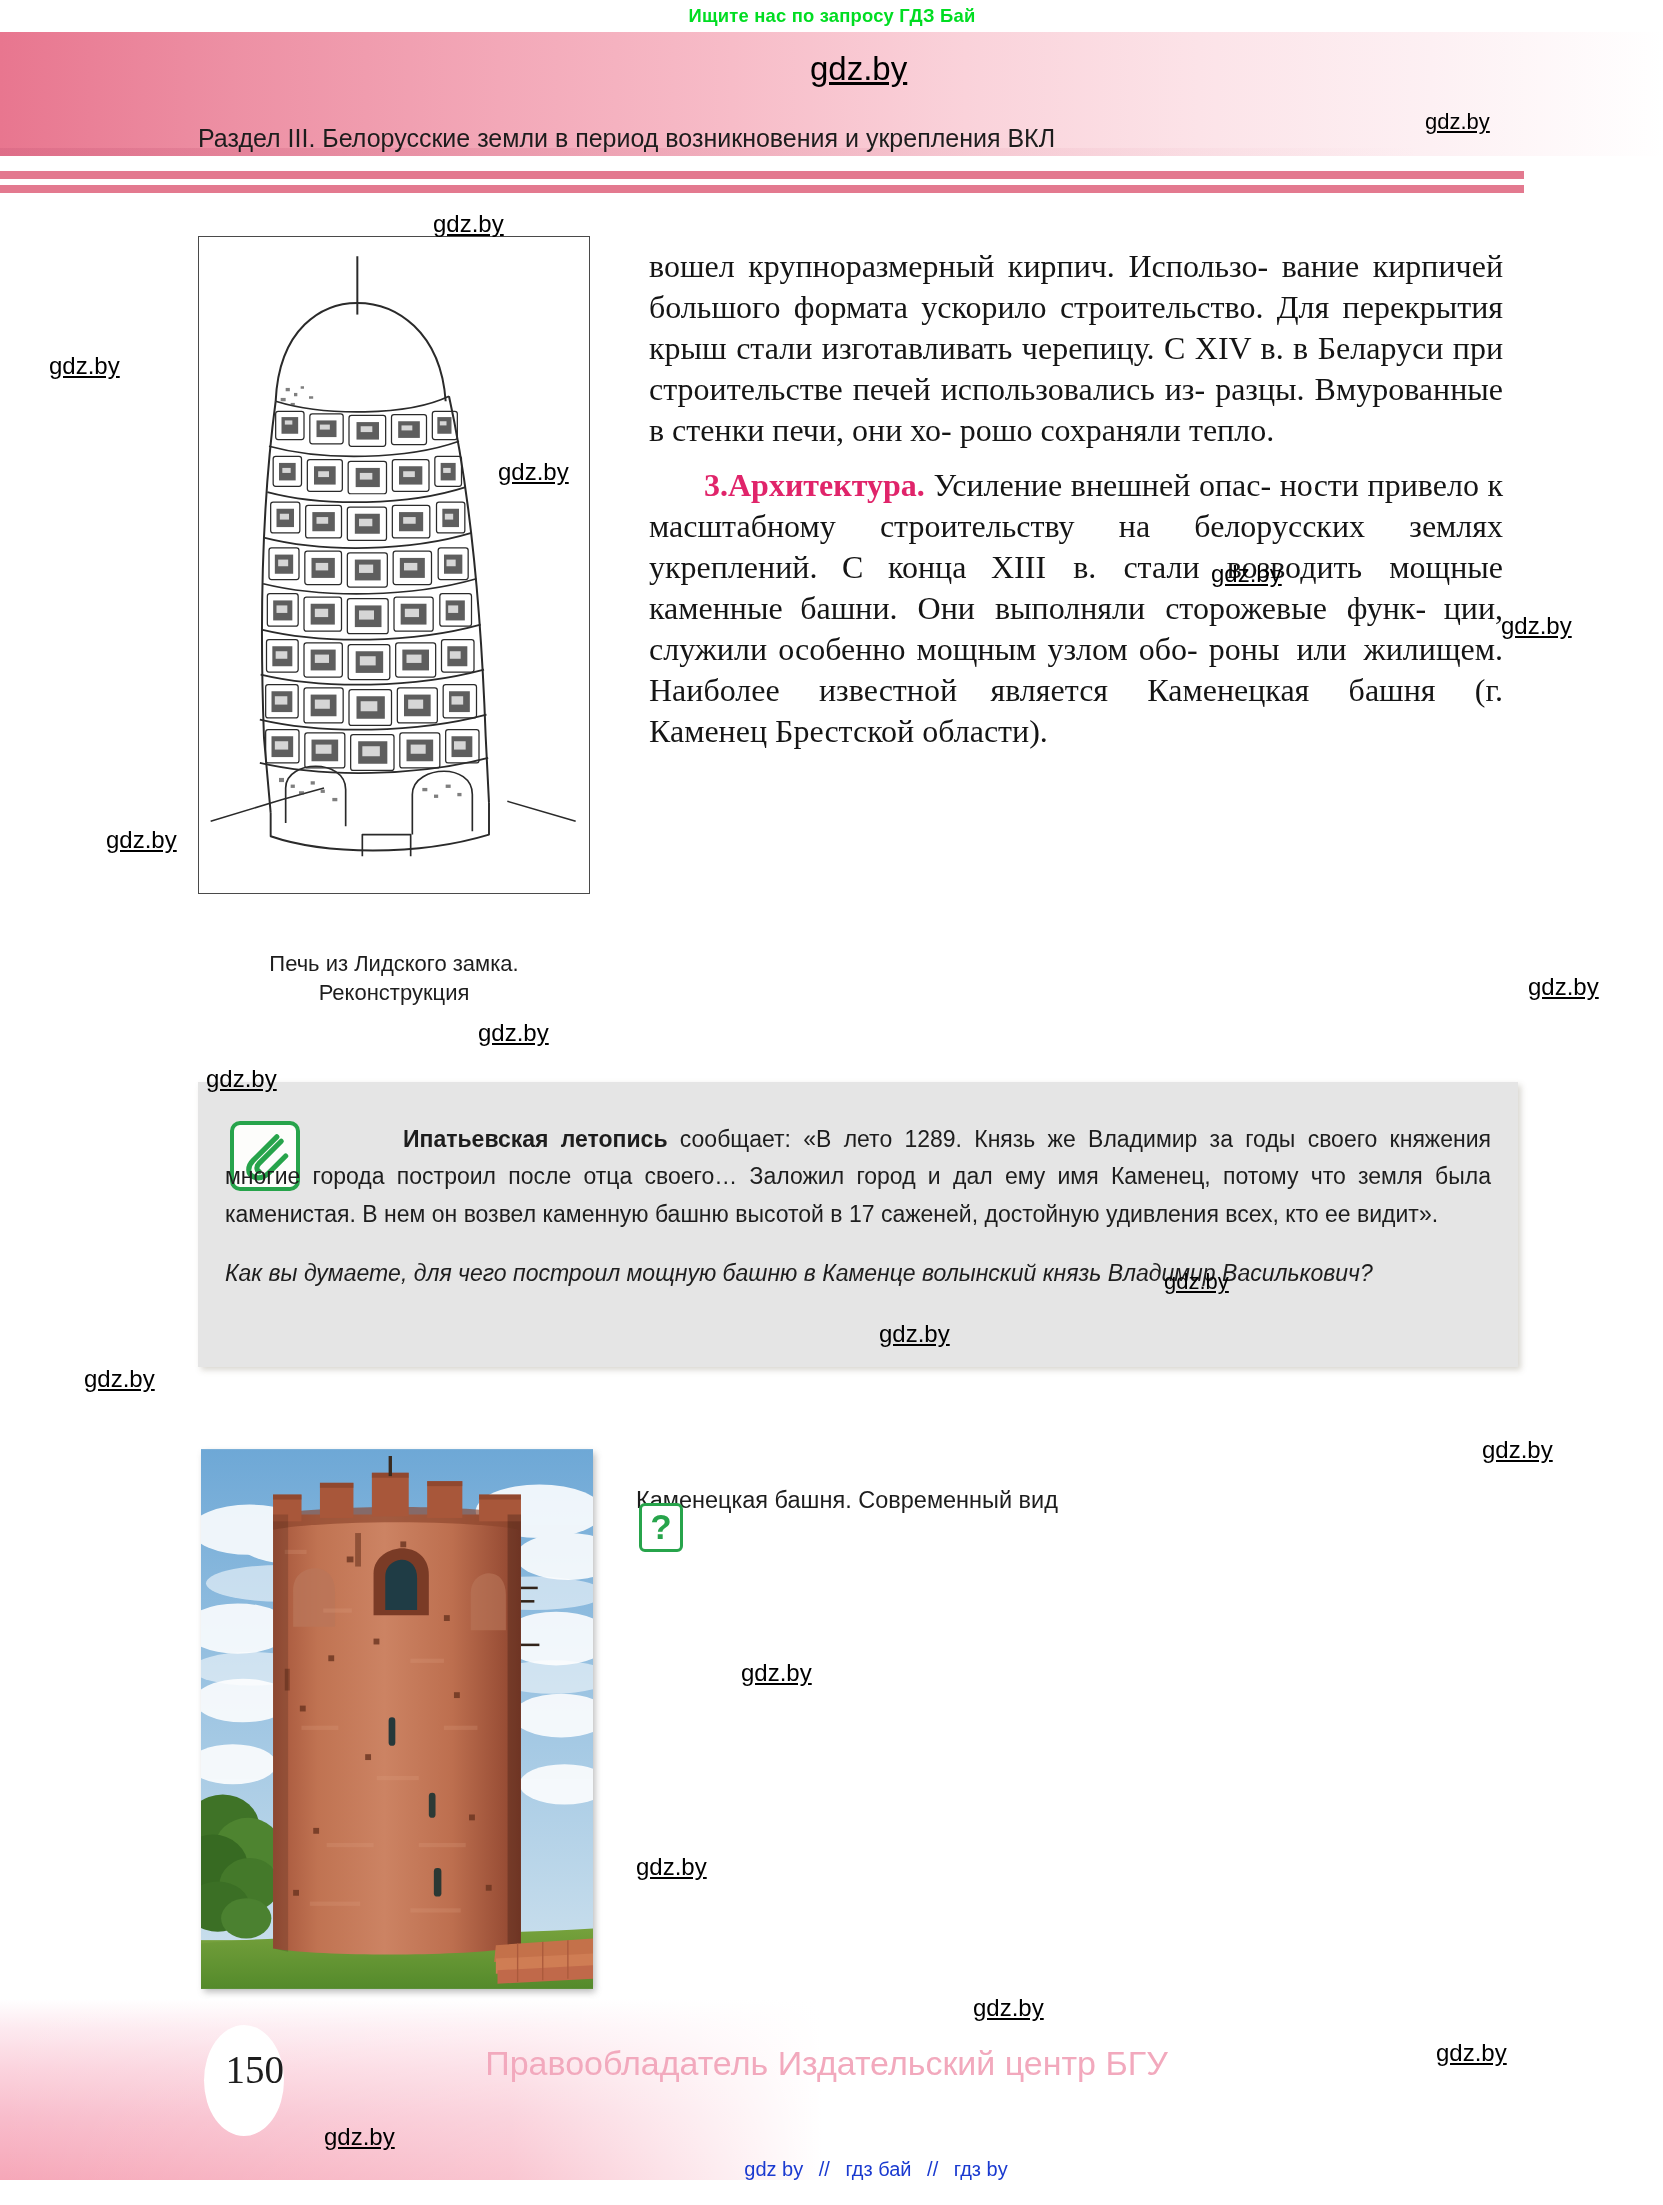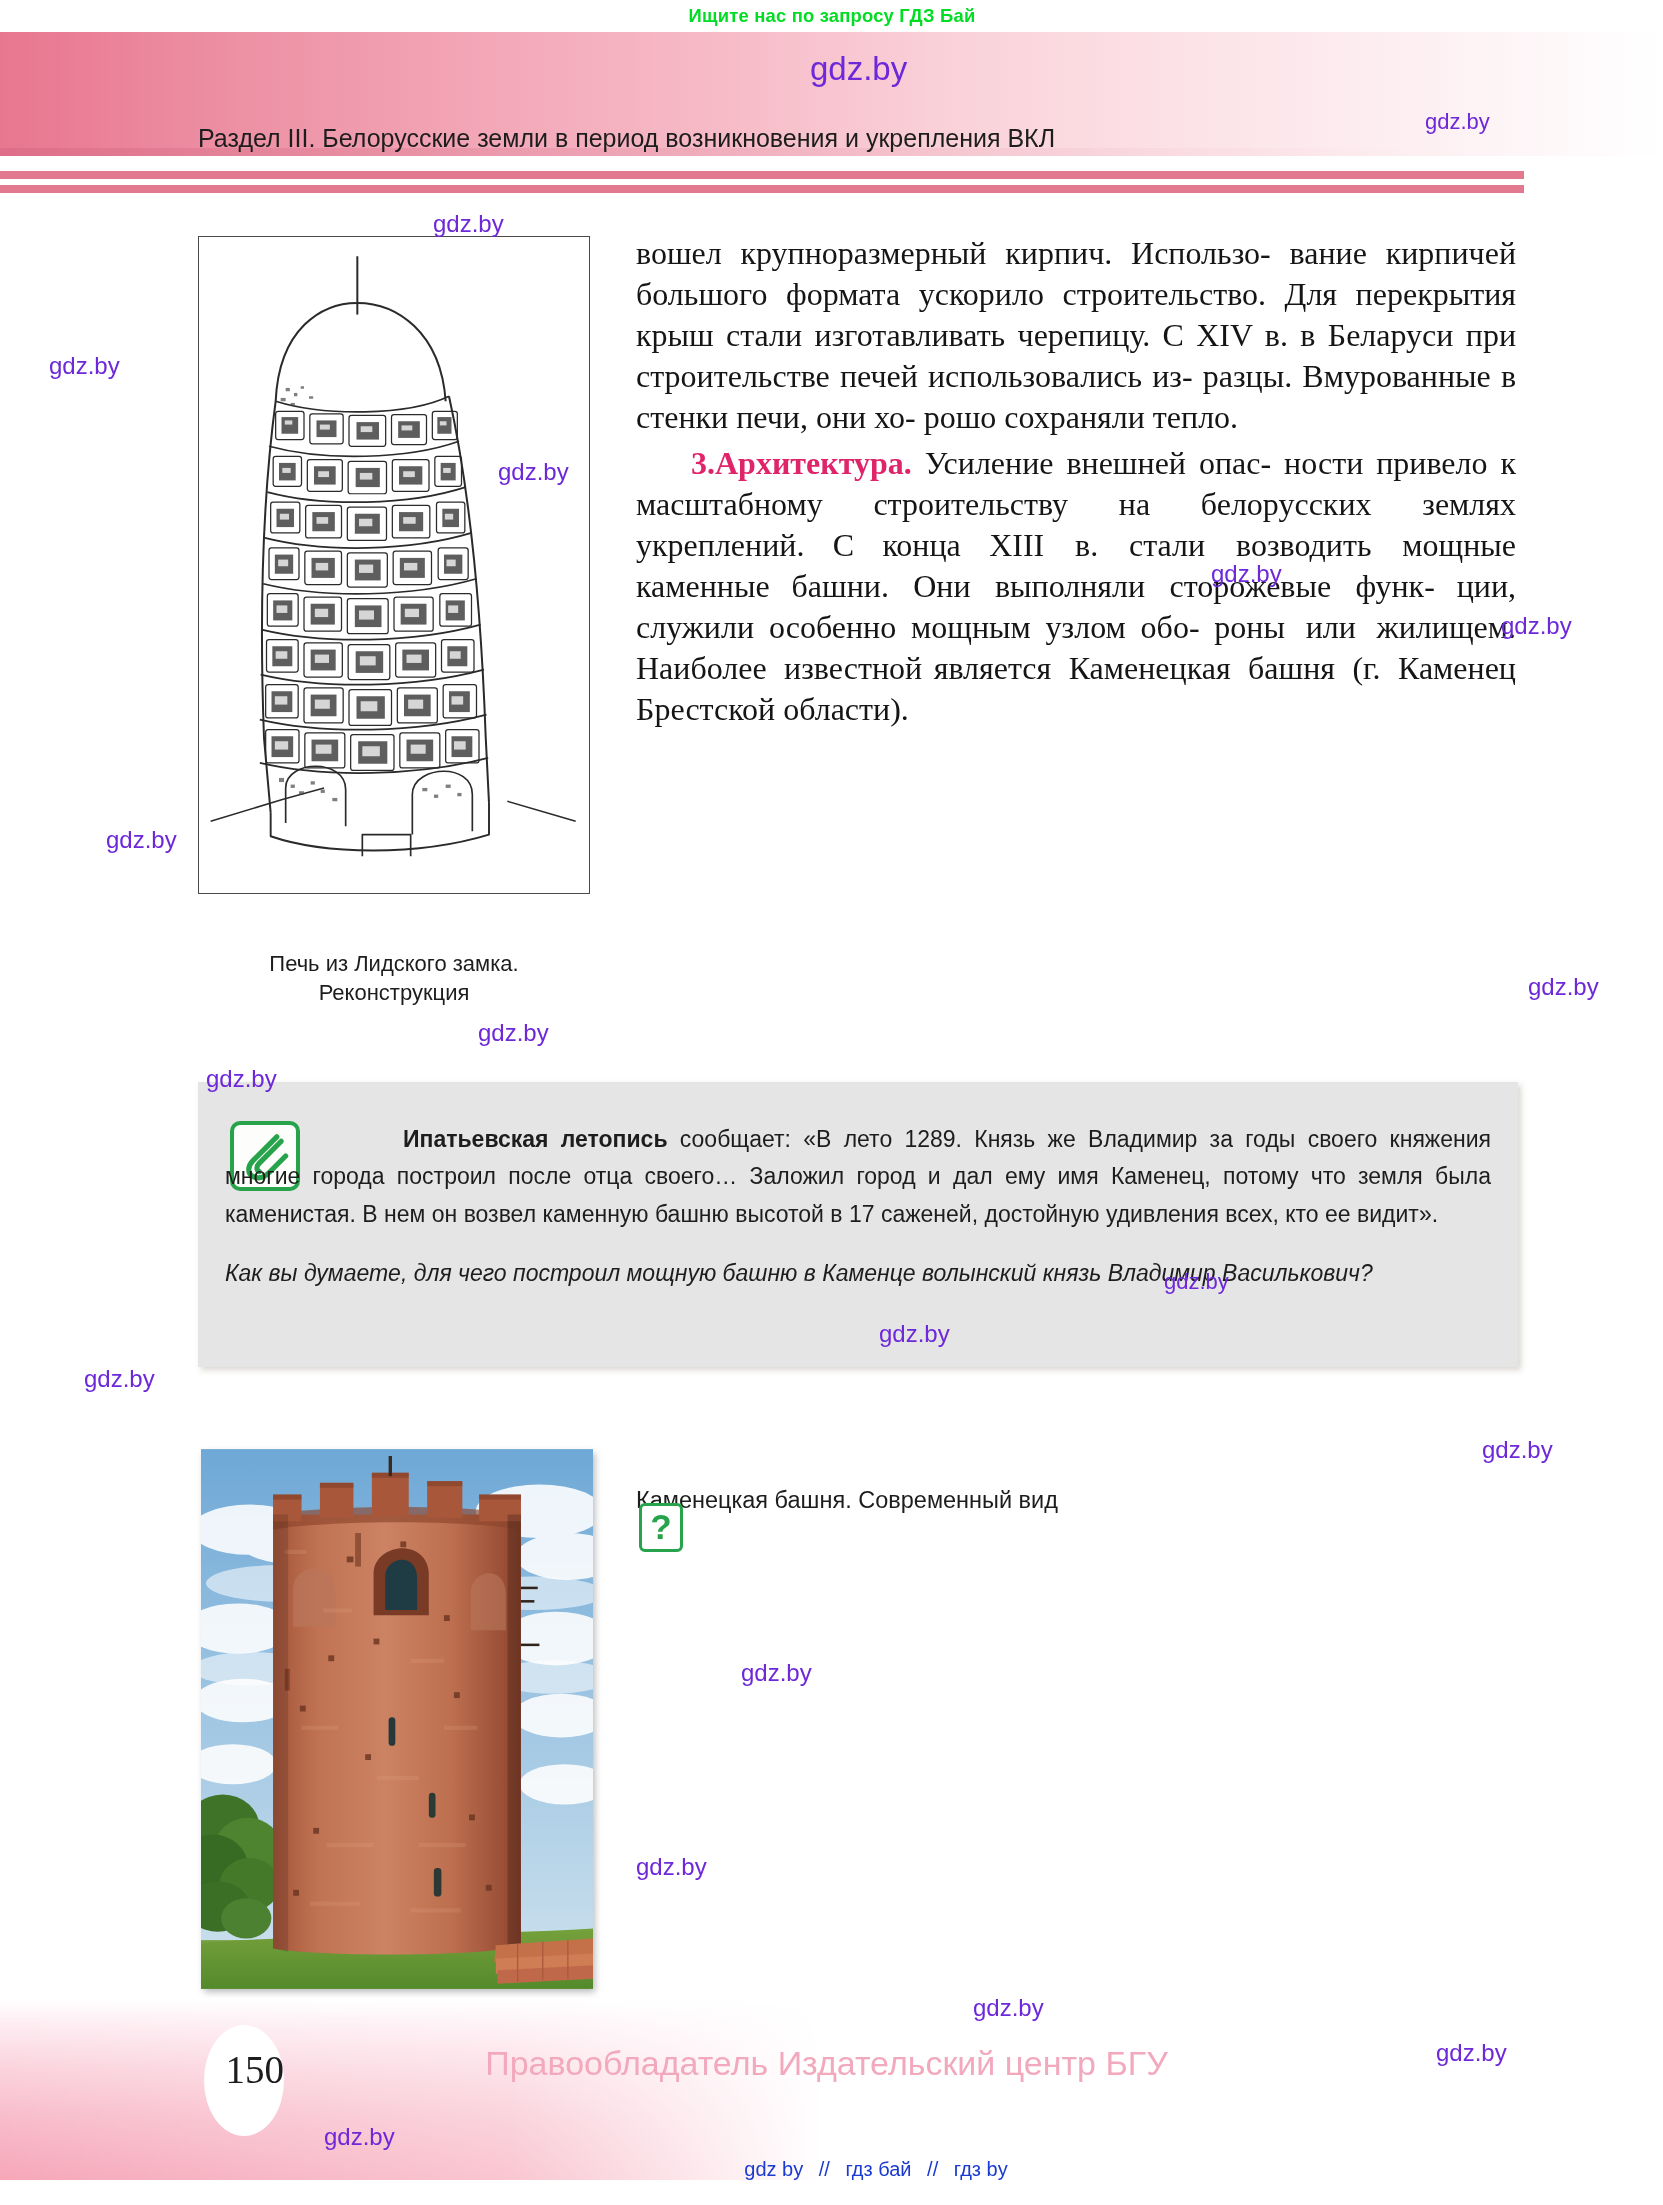--- a/index.html
+++ b/index.html
@@ -60,21 +60,21 @@
     font-family: "Liberation Sans", sans-serif;
   }
 
   
   .body-col {
     position: absolute; left: 636px; top: 233px; width: 880px;
     font-family: "Liberation Serif", serif;
     font-size: 32px; line-height: 1.285;
     color: #151515; text-align: justify;
   }
-  .body-col p { margin: 0; }
+  .body-col p { margin: 13px; }
   .body-col p.indent { text-indent: 55px; margin-top: 4.2px; }
   .sec-num {
     color: #e0246a; font-weight: bold;
     font-family: "Liberation Serif", serif;
   }
   .spaced { word-spacing: 2.5px; }
   .spaced2 { word-spacing: 5.9px; }
 
   
   .callout {
@@ -158,21 +158,21 @@
     text-align: center;
     font-family: "Liberation Sans", sans-serif;
     font-size: 20px; color: #1a3ad0; margin-left: 44px;
   }
   .footer-links span { margin: 0 5px; }
 
   
   .wm {
     position: absolute;
     font-family: "Liberation Sans", sans-serif;
-    color: #6d28d9; white-space: nowrap;
+    color: #000000; white-space: nowrap; text-decoration: underline;
   }
 </style>
 </head>
 <body>
 
 <div id="page">
 
   <div class="promo">Ищите нас по запросу ГДЗ Бай</div>
 
   <div class="band-top"></div>

